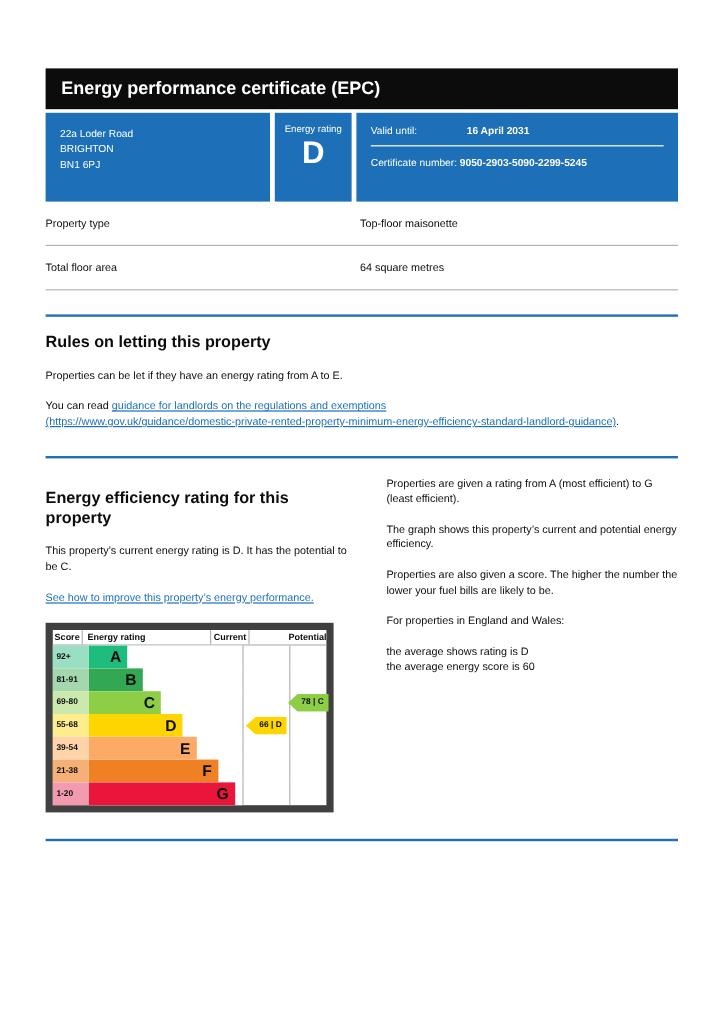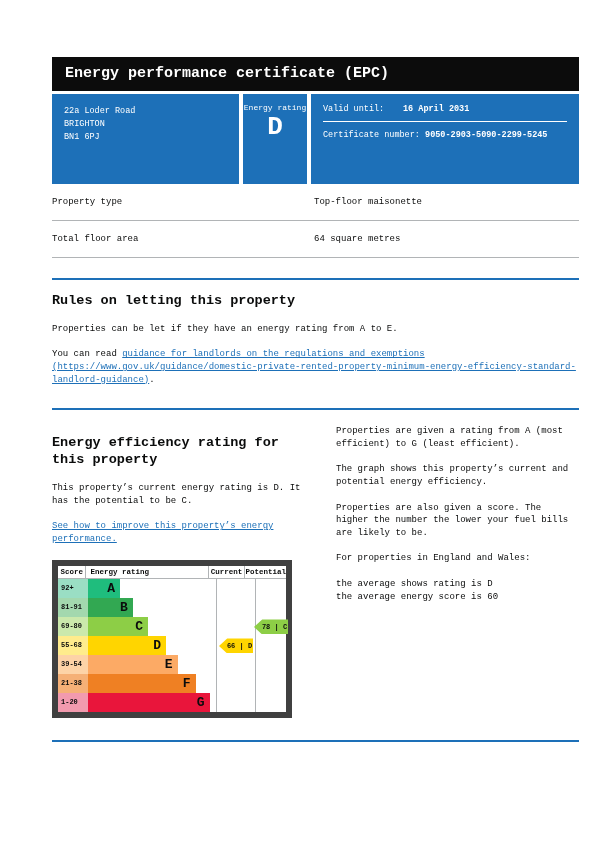--- a/index.html
+++ b/index.html
@@ -1,26 +1,26 @@
 <!DOCTYPE html>
 <html><head>
 <meta charset="utf-8">
 <style>
   * { margin:0; padding:0; box-sizing:border-box; }
   html,body { background:#ffffff; }
   body { font-family:"Liberation Sans", sans-serif; color:#0b0c0c; }
   .page { position:relative; width:602px; height:850px; background:#ffffff; overflow:hidden; }
-  .content { position:absolute; left:52px; top:57px; width:527px;font-family:Liberation Mono, monospace; }
+  .content { position:absolute; left:38px; top:57px; width:527px; }
 
   
   .title-bar { background:#0c0c0c; color:#ffffff; height:34px; line-height:34px;
                padding-left:13px; font-size:15px; font-weight:bold; margin-bottom:3px; }
 
   
-  .banner { display:flex; gap:4px; height:90px; }
+  .banner { display:flex; gap:4px; height:74px; }
   .banner-box { background:#1d70b8; color:#ffffff; }
   .box-address { width:187px; padding:11px 12px; font-size:8.5px; line-height:1.5; }
   .box-rating { width:64px; text-align:center; padding-top:9px; }
   .box-rating .rating-label { font-size:8px; }
   .box-rating .rating-letter { font-size:26px; font-weight:bold; line-height:1.2; }
   .box-valid { flex:1; padding:10px 12px 0; font-size:8.5px; }
   .valid-row { display:flex; align-items:baseline; }
   .valid-row .lbl { width:80px; }
   .valid-row .val { font-weight:bold; }
   .white-rule { border:0; border-top:1px solid #ffffff; margin:7px 0 8px; }
@@ -48,21 +48,21 @@
   .col-right p.body-text:first-child { margin-top:3px; }
   .avg-lines { font-size:9px; line-height:1.4; margin-top:13px; }
 
   
   .epc-graph { width:240px; border:6px solid #404040; margin-top:15px; font-weight:bold; }
   .epc-header { display:flex; height:13px; border-bottom:1px solid #b1b4b6; font-size:7.5px; }
   .epc-header > div { line-height:12px; }
   .h-score { width:30px; text-align:center; border-right:1px solid #b1b4b6; }
   .h-rating { width:128px; padding-left:4px; }
   .h-current { width:39px; text-align:center; border-left:1px solid #b1b4b6; }
-  .h-potential { flex:1; border-left:1px solid #b1b4b6; }
+  .h-potential { flex:1; border-left:1px solid #b1b4b6;padding-left:32px; }
   .band-row { display:flex; height:19px; }
   .band-score { width:30px; font-size:7px; line-height:19px; padding-left:3px; }
   .band-track { width:128px; background:#ffffff; }
   .band-bar { height:100%; display:flex; align-items:center; justify-content:flex-end;
               padding-right:5px; font-size:13px; color:#0b0c0c; }
   .cell-current { width:39px; border-left:1px solid #b1b4b6; position:relative; }
   .cell-potential { flex:1; border-left:1px solid #b1b4b6; position:relative; }
   .pointer { position:absolute; top:2px; left:50%; transform:translateX(-50%);
              width:34px; height:15px; clip-path:polygon(0 50%, 24% 0, 100% 0, 100% 100%, 24% 100%);
              display:flex; align-items:center; justify-content:center;

